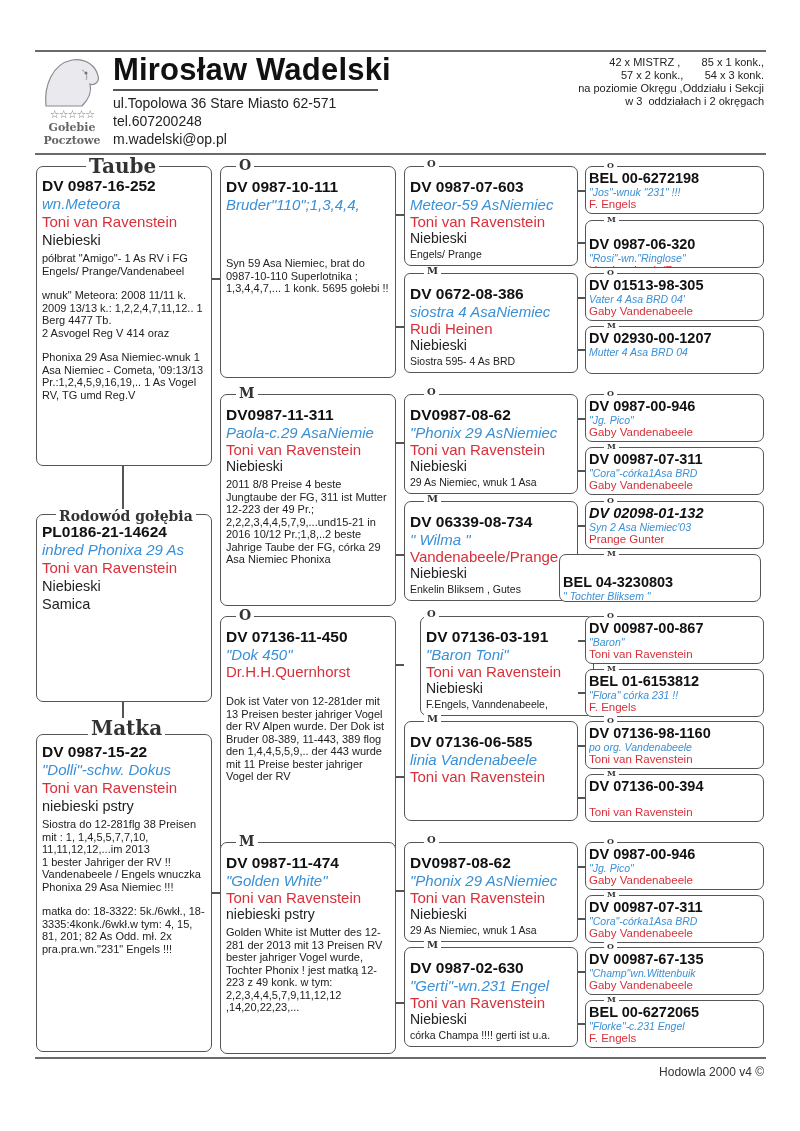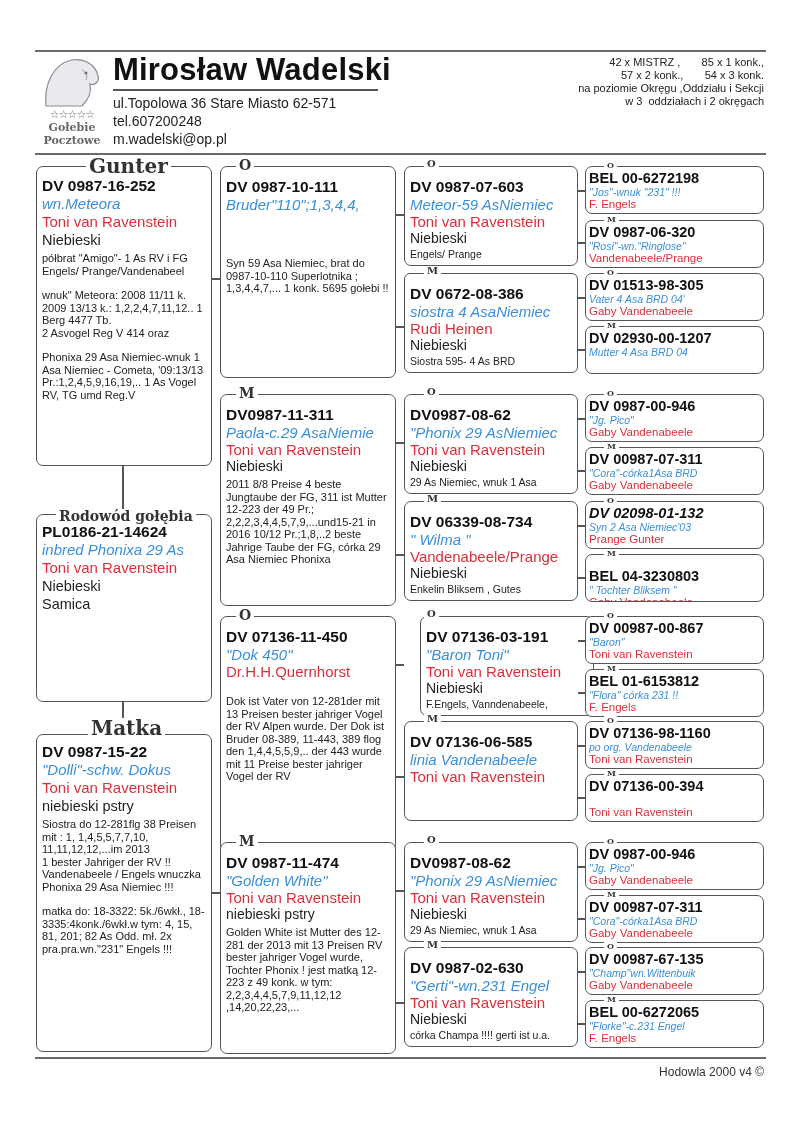--- a/index.html
+++ b/index.html
@@ -81,21 +81,21 @@
   <div class="color">Niebieski</div>
   <div class="desc">
     <div>półbrat "Amigo"- 1 As RV i FG Engels/ Prange/Vandenabeel</div>
     <div style="height:12px"></div>
     <div>wnuk" Meteora: 2008 11/11 k. 2009 13/13 k.: 1,2,2,4,7,11,12.. 1 Berg 4477 Tb.</div>
     <div>2 Asvogel Reg V 414  oraz</div>
     <div style="height:12px"></div>
     <div>Phonixa 29 Asa Niemiec-wnuk 1 Asa Niemiec - Cometa, '09:13/13 Pr.:1,2,4,5,9,16,19,.. 1 As Vogel RV, TG umd Reg.V</div>
   </div>
 </div>
-<div class="box-label" style="left:86px;top:156px;font-size:20px;">Gunter</div>
+<div class="box-label" style="left:86px;top:156px;font-size:20px;">Taube</div>
 
 <div class="conn" style="left:122px;top:466px;width:2px;height:48px;"></div>
 
 <div class="box c1" style="left:36px;top:514px;width:176px;height:188px;">
   <div class="ring" style="margin-top:4px;">PL0186-21-14624</div>
   <div class="name">inbred Phonixa 29 As</div>
   <div class="breeder">Toni van Ravenstein</div>
   <div class="color">Niebieski</div>
   <div class="color">Samica</div>
 </div>
@@ -253,21 +253,21 @@
     <div class="conn" style="left:578px;top:1023px;width:7px;height:1.5px;"></div>
   </div>
 
 <div id="col4">
     <div class="box c4" style="left:585px;top:166px;width:179px;height:48px;padding:2px 3px 0 3px;">
       <div class="ring" style="margin-top:1px;">BEL 00-6272198</div>
       <div class="name">"Jos"-wnuk "231" !!!</div>
       <div class="breeder">F. Engels</div>
     </div>
     <div class="box-label" style="left:604px;top:161px;font-size:8px;">O</div>
-    <div class="box c4" style="left:585px;top:220px;width:179px;height:48px;padding:2px 3px 0 3px;">
+    <div class="box c4" style="left:585px;top:220px;width:179px;height:48px;padding:14px 3px 0 3px;">
       <div class="ring" style="margin-top:1px;">DV 0987-06-320</div>
       <div class="name">"Rosi"-wn."Ringlose"</div>
       <div class="breeder">Vandenabeele/Prange</div>
     </div>
     <div class="box-label" style="left:604px;top:215px;font-size:8px;">M</div>
     <div class="box c4" style="left:585px;top:273px;width:179px;height:48px;padding:2px 3px 0 3px;">
       <div class="ring" style="margin-top:1px;">DV 01513-98-305</div>
       <div class="name">Vater 4 Asa BRD 04'</div>
       <div class="breeder">Gaby Vandenabeele</div>
     </div>
@@ -289,21 +289,21 @@
       <div class="name">"Cora"-córka1Asa BRD</div>
       <div class="breeder">Gaby Vandenabeele</div>
     </div>
     <div class="box-label" style="left:604px;top:442px;font-size:8px;">M</div>
     <div class="box c4" style="left:585px;top:501px;width:179px;height:48px;padding:2px 3px 0 3px;">
       <div class="ring" style="margin-top:1px;font-style:italic;">DV 02098-01-132</div>
       <div class="name">Syn 2 Asa Niemiec'03</div>
       <div class="breeder">Prange Gunter</div>
     </div>
     <div class="box-label" style="left:604px;top:496px;font-size:8px;">O</div>
-    <div class="box c4" style="left:585px;top:554px;width:179px;height:48px;padding:12px 3px 0 3px;">
+    <div class="box c4" style="left:559px;top:554px;width:202px;height:48px;padding:18px 3px 0 3px;">
       <div class="ring" style="margin-top:1px;">BEL 04-3230803</div>
       <div class="name">" Tochter Bliksem "</div>
       <div class="breeder">Gaby Vandenabeele</div>
     </div>
     <div class="box-label" style="left:604px;top:549px;font-size:8px;">M</div>
     <div class="box c4" style="left:585px;top:616px;width:179px;height:48px;padding:2px 3px 0 3px;">
       <div class="ring" style="margin-top:1px;">DV 00987-00-867</div>
       <div class="name">"Baron"</div>
       <div class="breeder">Toni van Ravenstein</div>
     </div>

